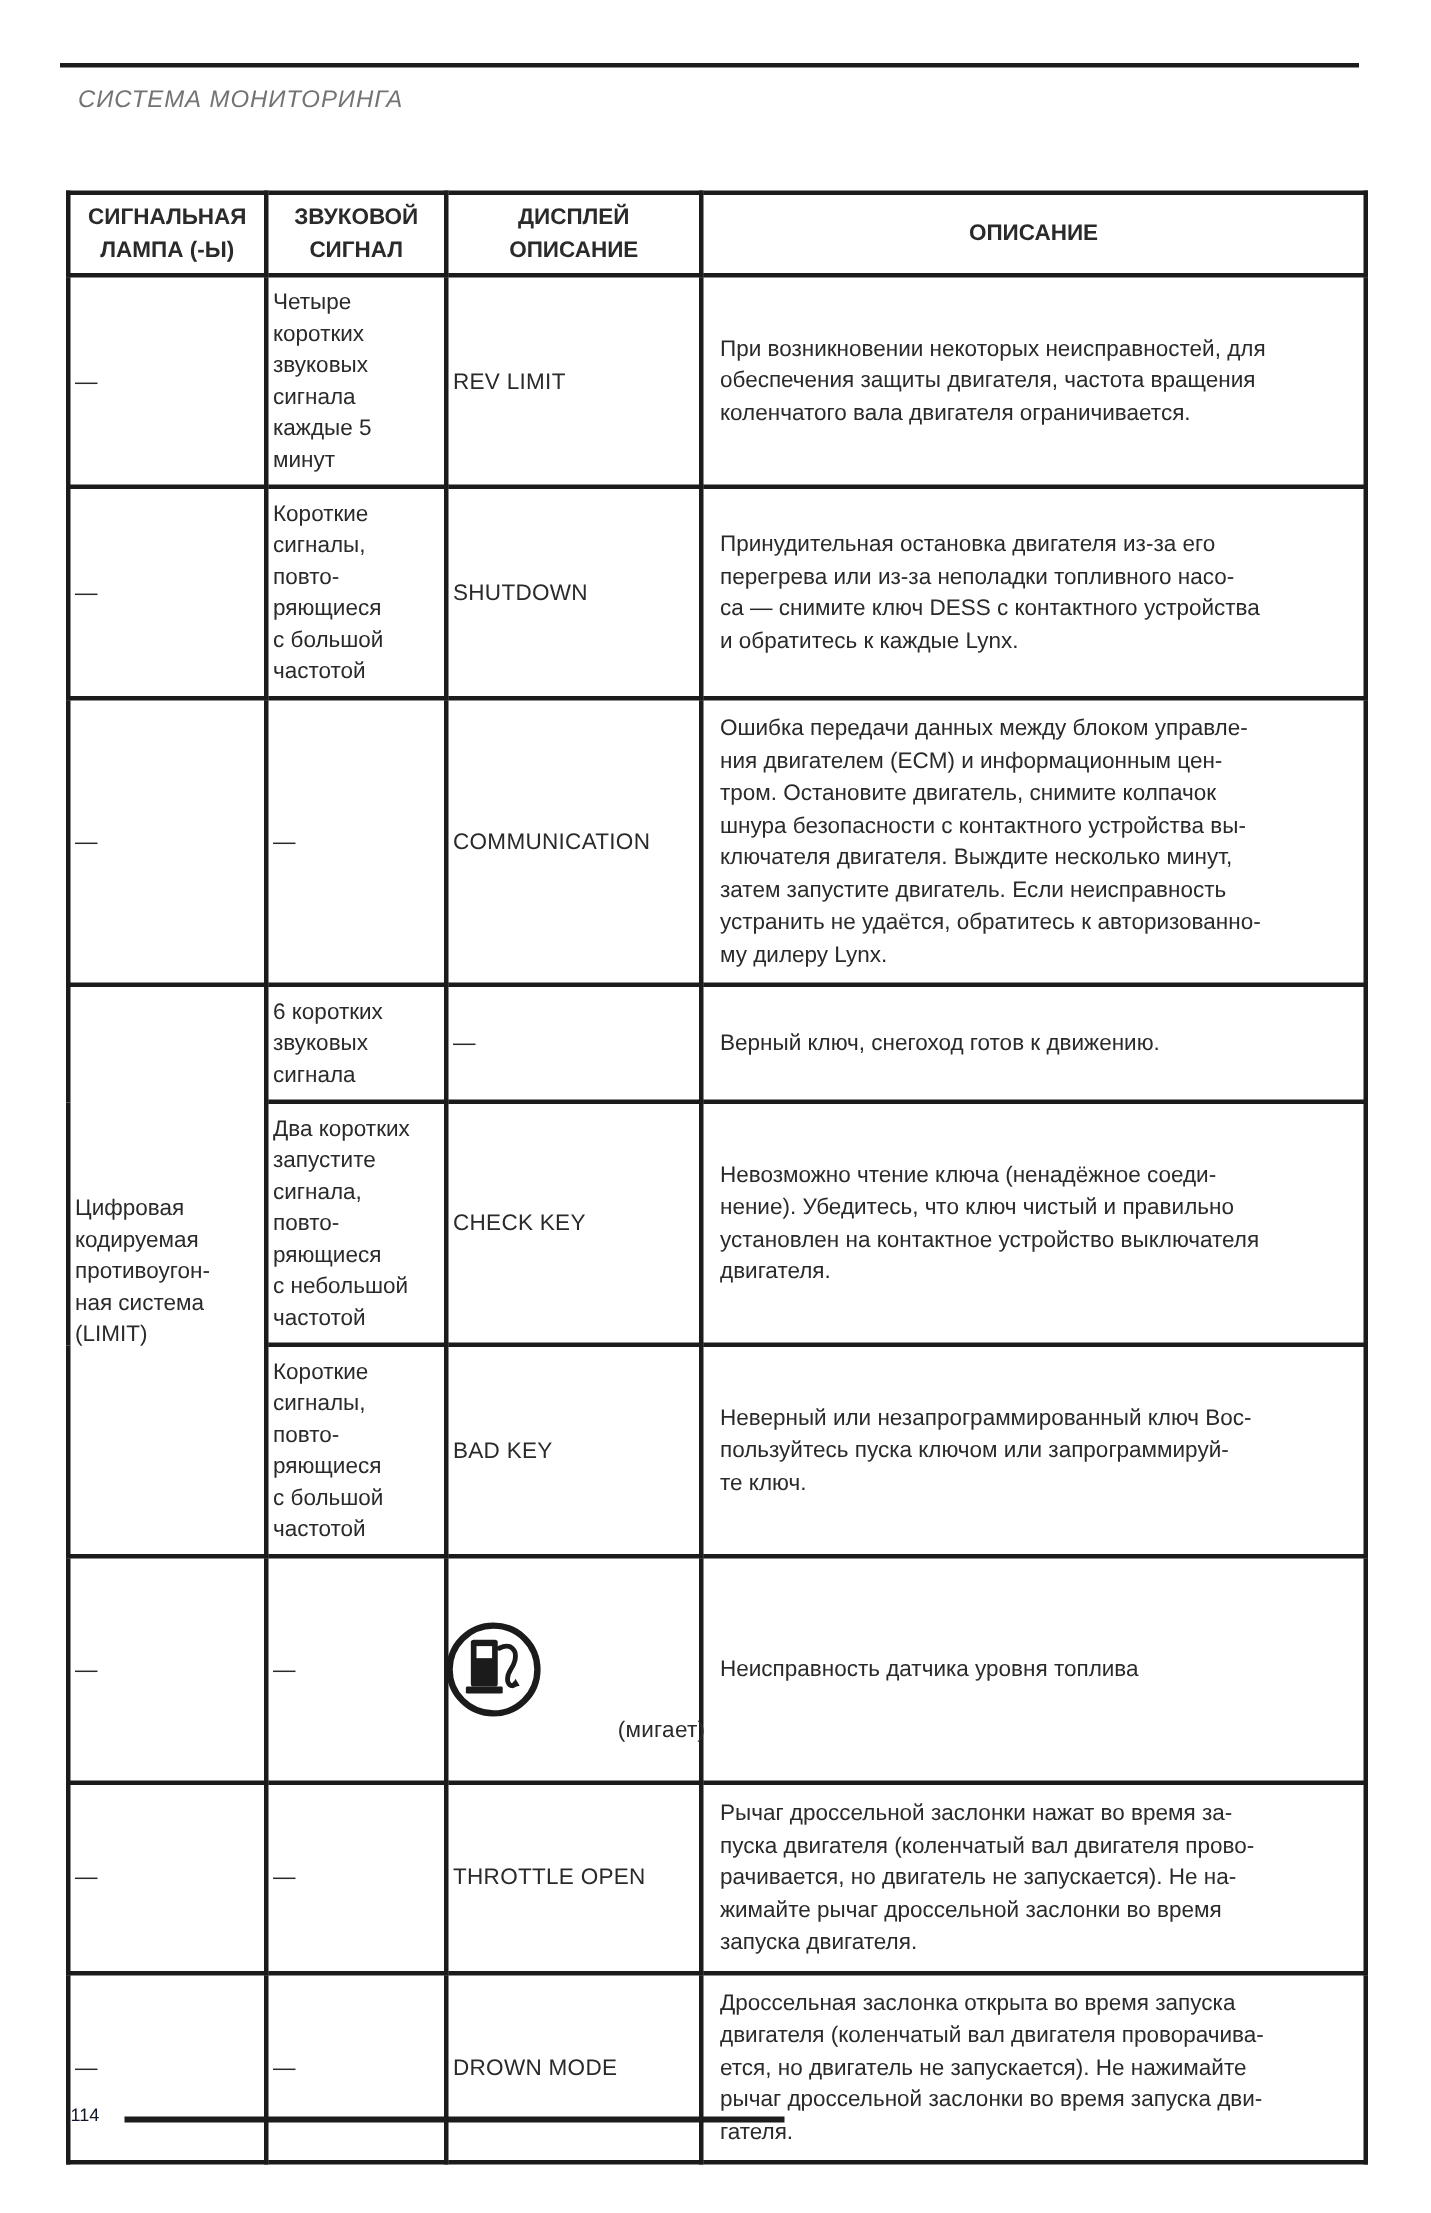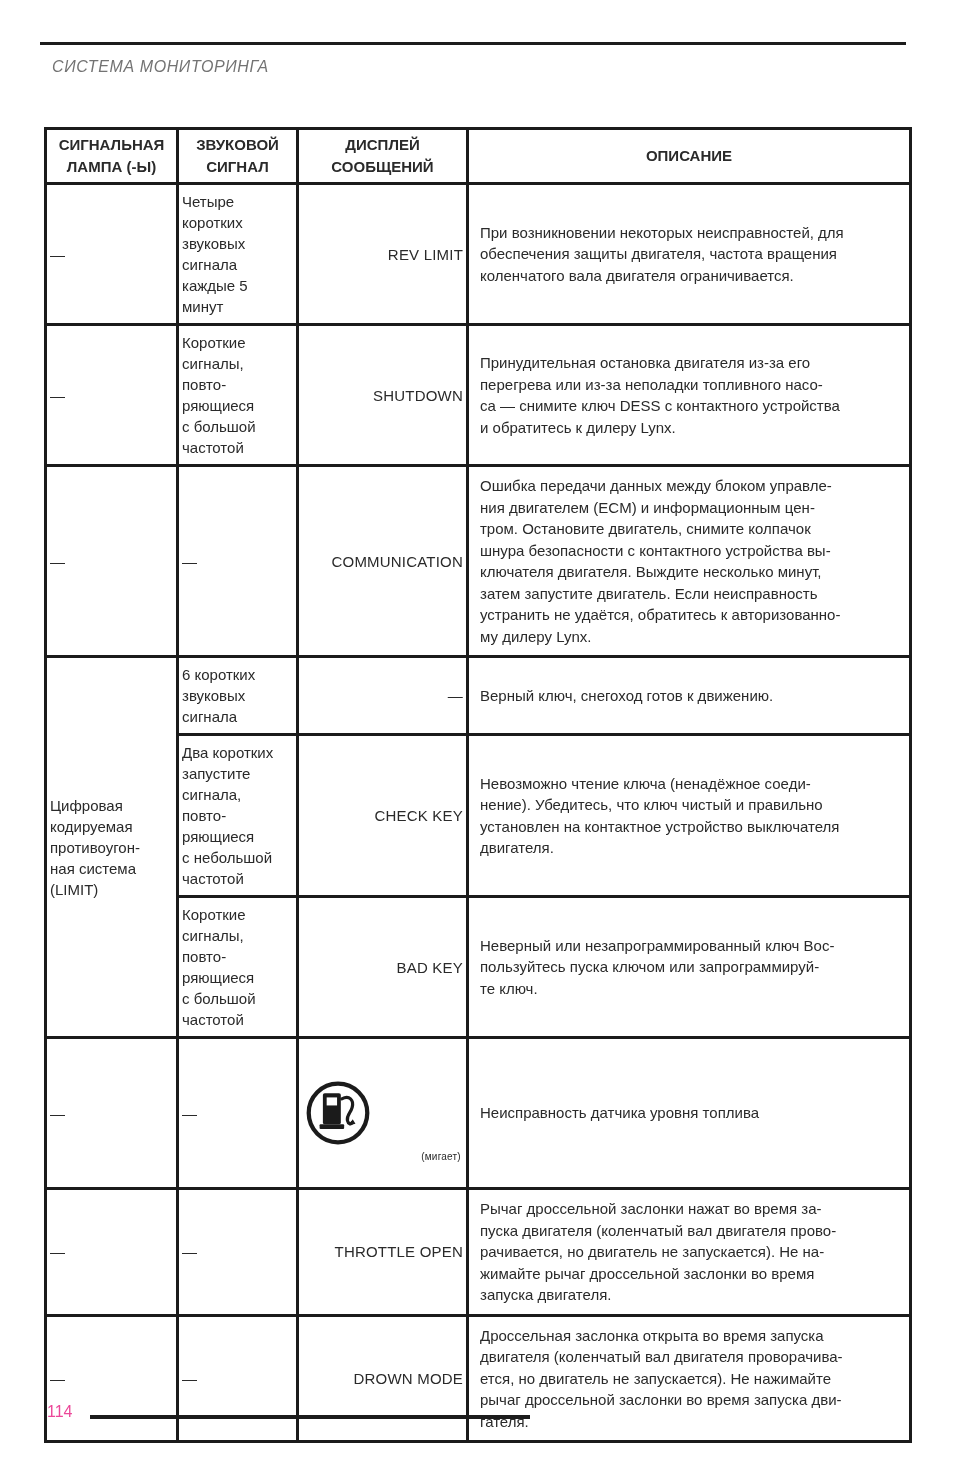--- a/index.html
+++ b/index.html
@@ -55,21 +55,21 @@
     white-space: pre-line;
     line-height: 22px;
     padding: 4px 2px;
   }
   td.c-center {
     white-space: pre-line;
     line-height: 21px;
     padding: 6px 3px;
   }
   td.c-display {
-    text-align: right;
+    text-align: left;
     white-space: pre-line;
     letter-spacing: 0.2px;
     padding: 6px 3px;
   }
   td.c-desc {
     text-align: left;
     white-space: pre-line;
     line-height: 21.5px;
     padding: 8px 10px 8px 11px;
   }
@@ -88,36 +88,36 @@
     align-items: flex-end;
     justify-content: center;
     gap: 1px;
   }
   .fuel-icon-svg {
     width: 68px;
     height: 68px;
     display: block;
   }
   .fuel-caption {
-    font-size: 10px;
+    font-size: 15px;
     padding-bottom: 2px;
     white-space: nowrap;
     margin-left: 48px;
   }
   .footer {
     position: absolute;
     left: 47px;
     top: 1404px;
     display: flex;
     align-items: flex-end;
     gap: 17px;
   }
   .page-number {
-    font-size: 16px;
-    color: #ec4899;
+    font-size: 12px;
+    color: #0f172a;
     line-height: 1;
     padding-bottom: 1px;
   }
   .footer-rule {
     width: 440px;
     height: 0;
     border-bottom: 4px solid #1c1c1c;
     margin-bottom: 2px;
   }
 </style>
@@ -135,21 +135,21 @@
     <col style="width:170px">
     <col style="width:443px">
   </colgroup>
   <tbody>
       <tr class="hrow">
     <th>СИГНАЛЬНАЯ
 ЛАМПА (-Ы)</th>
     <th>ЗВУКОВОЙ
 СИГНАЛ</th>
     <th>ДИСПЛЕЙ
-СООБЩЕНИЙ</th>
+ОПИСАНИЕ</th>
     <th>ОПИСАНИЕ</th>
   </tr>
 
   <tr class="r1">
     <td class="c-center">—</td>
     <td class="c-center">Четыре
 коротких
 звуковых
 сигнала
 каждые 5
@@ -165,21 +165,21 @@
     <td class="c-center">Короткие
 сигналы,
 повто-
 ряющиеся
 с большой
 частотой</td>
     <td class="c-display">SHUTDOWN</td>
     <td class="c-desc">Принудительная остановка двигателя из-за его
 перегрева или из-за неполадки топливного насо-
 са — снимите ключ DESS с контактного устройства
-и обратитесь к дилеру Lynx.</td>
+и обратитесь к каждые Lynx.</td>
   </tr>
 
   <tr class="r3">
     <td class="c-center">—</td>
     <td class="c-center">—</td>
     <td class="c-display">COMMUNICATION</td>
     <td class="c-desc">Ошибка передачи данных между блоком управле-
 ния двигателем (ECM) и информационным цен-
 тром. Остановите двигатель, снимите колпачок
 шнура безопасности с контактного устройства вы-

